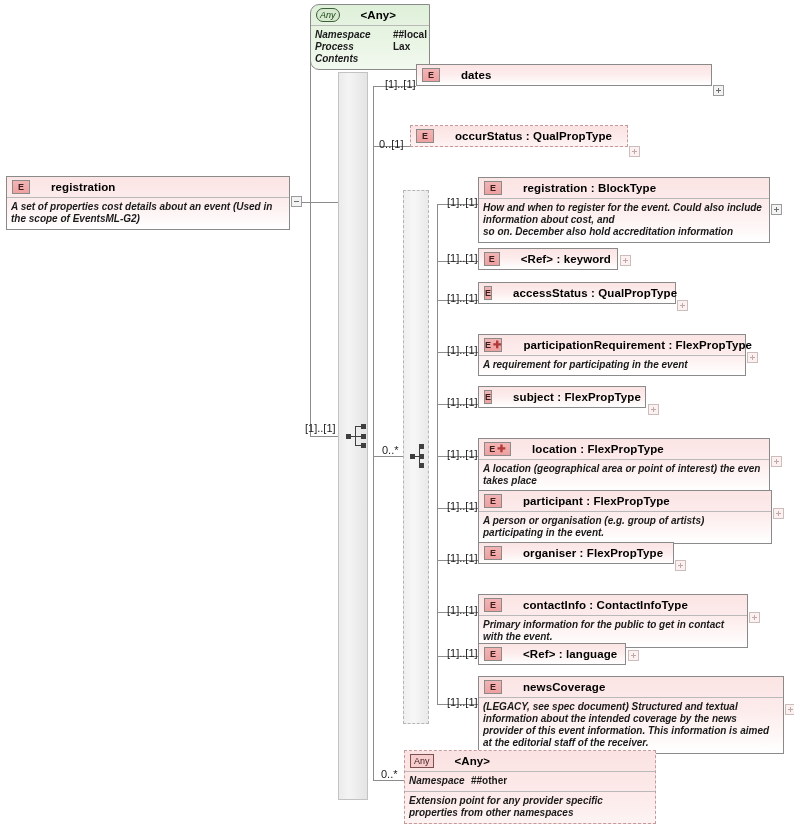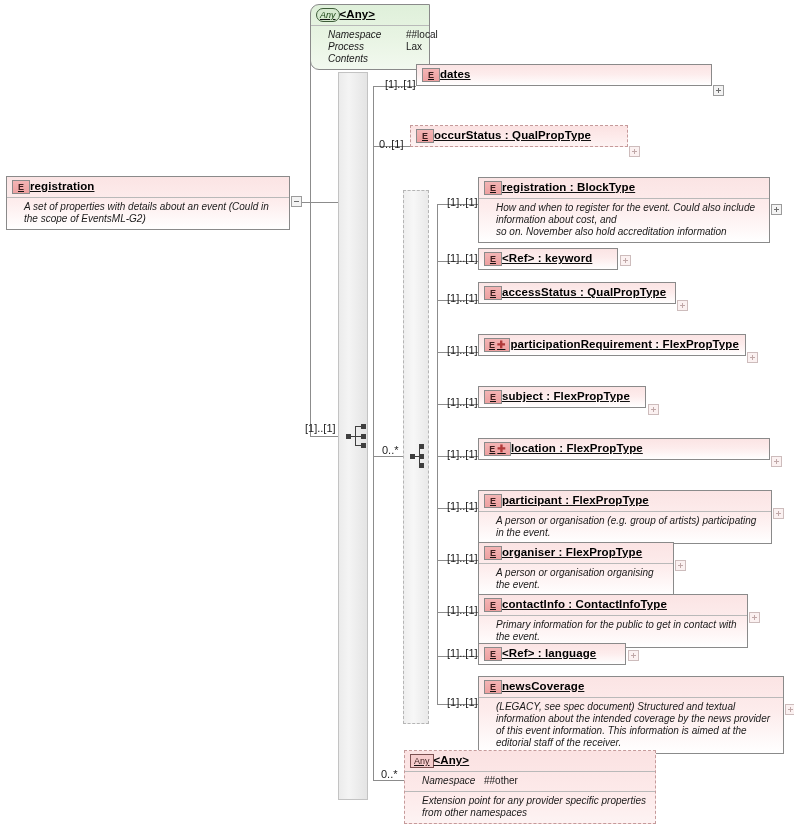--- a/index.html
+++ b/index.html
@@ -27,39 +27,39 @@
     border: 1px solid #8a8a8a;
     border-top-left-radius: 9px;
     border-bottom-left-radius: 9px;
   }
   .node.any-pink {
     background: linear-gradient(to bottom,#fbe2e2 0%, #fdeaea 60%, #fdf3f3 100%);
     border: 1px dashed #c59a9a;
   }
 
   .node .head {
-    display: flex; align-items: flex-start;
+    display: flex; align-items: center;
     padding: 3px 6px 3px 5px;
-    gap: 0;
+    gap: 21px;
     white-space: nowrap;
-    text-decoration: underline;
   }
   .node .title {
     font-weight: bold;
     font-size: 11.5px;
     letter-spacing: .1px;
     color: #000;
   }
   .node .body {
     border-top: 1px solid #b9b9b9;
-    padding: 3px 7px 4px 17px;
+    padding: 3px 7px 4px 4px;
     font-style: italic;
     font-size: 10px;
     line-height: 12px;
     color: #1a1a1a;
+    font-weight: bold;
   }
 
   
   .badge-e {
     display:inline-flex; align-items:center; justify-content:center;
     width: 18px; height: 14px;
     background: linear-gradient(to bottom,#f3b4b4,#eea0a0);
     border: 1px solid #8a8a8a;
     font-size: 9px; font-weight: bold; color:#3b1d1d;
     line-height: 1;
@@ -171,21 +171,21 @@
   <div class="ln h" style="left:437px; top:704px; width:41px;"></div>
 
   <div class="groupbar" style="left:338px; top:72px; width:30px; height:728px;"></div>
   <div class="groupbar dashedbar" style="left:403px; top:190px; width:26px; height:534px;"></div>
 
   <div class="node" style="left:6px; top:176px; width:284px;">
     <div class="head">
       <span class="badge-e">E</span>
       <span class="title">registration</span>
     </div>
-    <div class="body">A set of properties with details about an event (Could in the scope of EventsML-G2)</div>
+    <div class="body">A set of properties cost details about an event (Used in the scope of EventsML-G2)</div>
   </div>
   <div class="expander" style="left:291px; top:196px;"></div>
 
   <div class="node any-green" style="left:310px; top:4px; width:120px;">
     <div class="head">
       <span class="badge-any">Any</span>
       <span class="title">&lt;Any&gt;</span>
     </div>
     <div class="body" style="font-style:normal;">
       <div class="kv">
@@ -242,21 +242,21 @@
   </div>
   <div class="expander plus faint" style="left:629px; top:146px;"></div>
 
   <div class="card" style="left:447px; top:196px;">[1]..[1]</div>
   <div class="node" style="left:478px; top:177px; width:292px;">
     <div class="head">
       <span class="badge-e">E</span>
       <span class="title">registration  :  BlockType</span>
     </div>
     <div class="body" style="white-space:pre-line;">How and when to register for the event. Could also include information about cost, and
-so on. November also hold accreditation information</div>
+so on. December also hold accreditation information</div>
   </div>
   <div class="expander plus" style="left:771px; top:204px;"></div>
 
   <div class="card" style="left:447px; top:252px;">[1]..[1]</div>
   <div class="node" style="left:478px; top:248px; width:140px;">
     <div class="head">
       <span class="badge-e">E</span>
       <span class="title">&lt;Ref&gt;       :  keyword</span>
     </div>
   </div>
@@ -270,58 +270,59 @@
     </div>
   </div>
   <div class="expander plus faint" style="left:677px; top:300px;"></div>
 
   <div class="card" style="left:447px; top:344px;">[1]..[1]</div>
   <div class="node" style="left:478px; top:334px; width:268px;">
     <div class="head">
       <span class="badge-e plus">E<span class="pl">✚</span></span>
       <span class="title">participationRequirement  :  FlexPropType</span>
     </div>
+    <div class="body">A requirement for participating in the event</div>
   </div>
   <div class="expander plus faint" style="left:747px; top:352px;"></div>
 
   <div class="card" style="left:447px; top:396px;">[1]..[1]</div>
   <div class="node" style="left:478px; top:386px; width:168px;">
     <div class="head">
       <span class="badge-e">E</span>
       <span class="title">subject     :  FlexPropType</span>
     </div>
   </div>
   <div class="expander plus faint" style="left:648px; top:404px;"></div>
 
   <div class="card" style="left:447px; top:448px;">[1]..[1]</div>
   <div class="node" style="left:478px; top:438px; width:292px;">
     <div class="head">
       <span class="badge-e plus">E<span class="pl">✚</span></span>
       <span class="title">location   :  FlexPropType</span>
     </div>
+    <div class="body">A location (geographical area or point of interest) the even takes place</div>
   </div>
   <div class="expander plus faint" style="left:771px; top:456px;"></div>
 
   <div class="card" style="left:447px; top:500px;">[1]..[1]</div>
   <div class="node" style="left:478px; top:490px; width:294px;">
     <div class="head">
       <span class="badge-e">E</span>
       <span class="title">participant  :  FlexPropType</span>
     </div>
     <div class="body">A person or organisation (e.g. group of artists) participating in the event.</div>
   </div>
   <div class="expander plus faint" style="left:773px; top:508px;"></div>
 
   <div class="card" style="left:447px; top:552px;">[1]..[1]</div>
   <div class="node" style="left:478px; top:542px; width:196px;">
     <div class="head">
       <span class="badge-e">E</span>
       <span class="title">organiser  :  FlexPropType</span>
     </div>
-    <div class="body">A person or organisation organising the event.</div>
   </div>
   <div class="expander plus faint" style="left:675px; top:560px;"></div>
 
   <div class="card" style="left:447px; top:604px;">[1]..[1]</div>
   <div class="node" style="left:478px; top:594px; width:270px;">
     <div class="head">
       <span class="badge-e">E</span>
       <span class="title">contactInfo  :  ContactInfoType</span>
     </div>
     <div class="body">Primary information for the public to get in contact with the event.</div>

